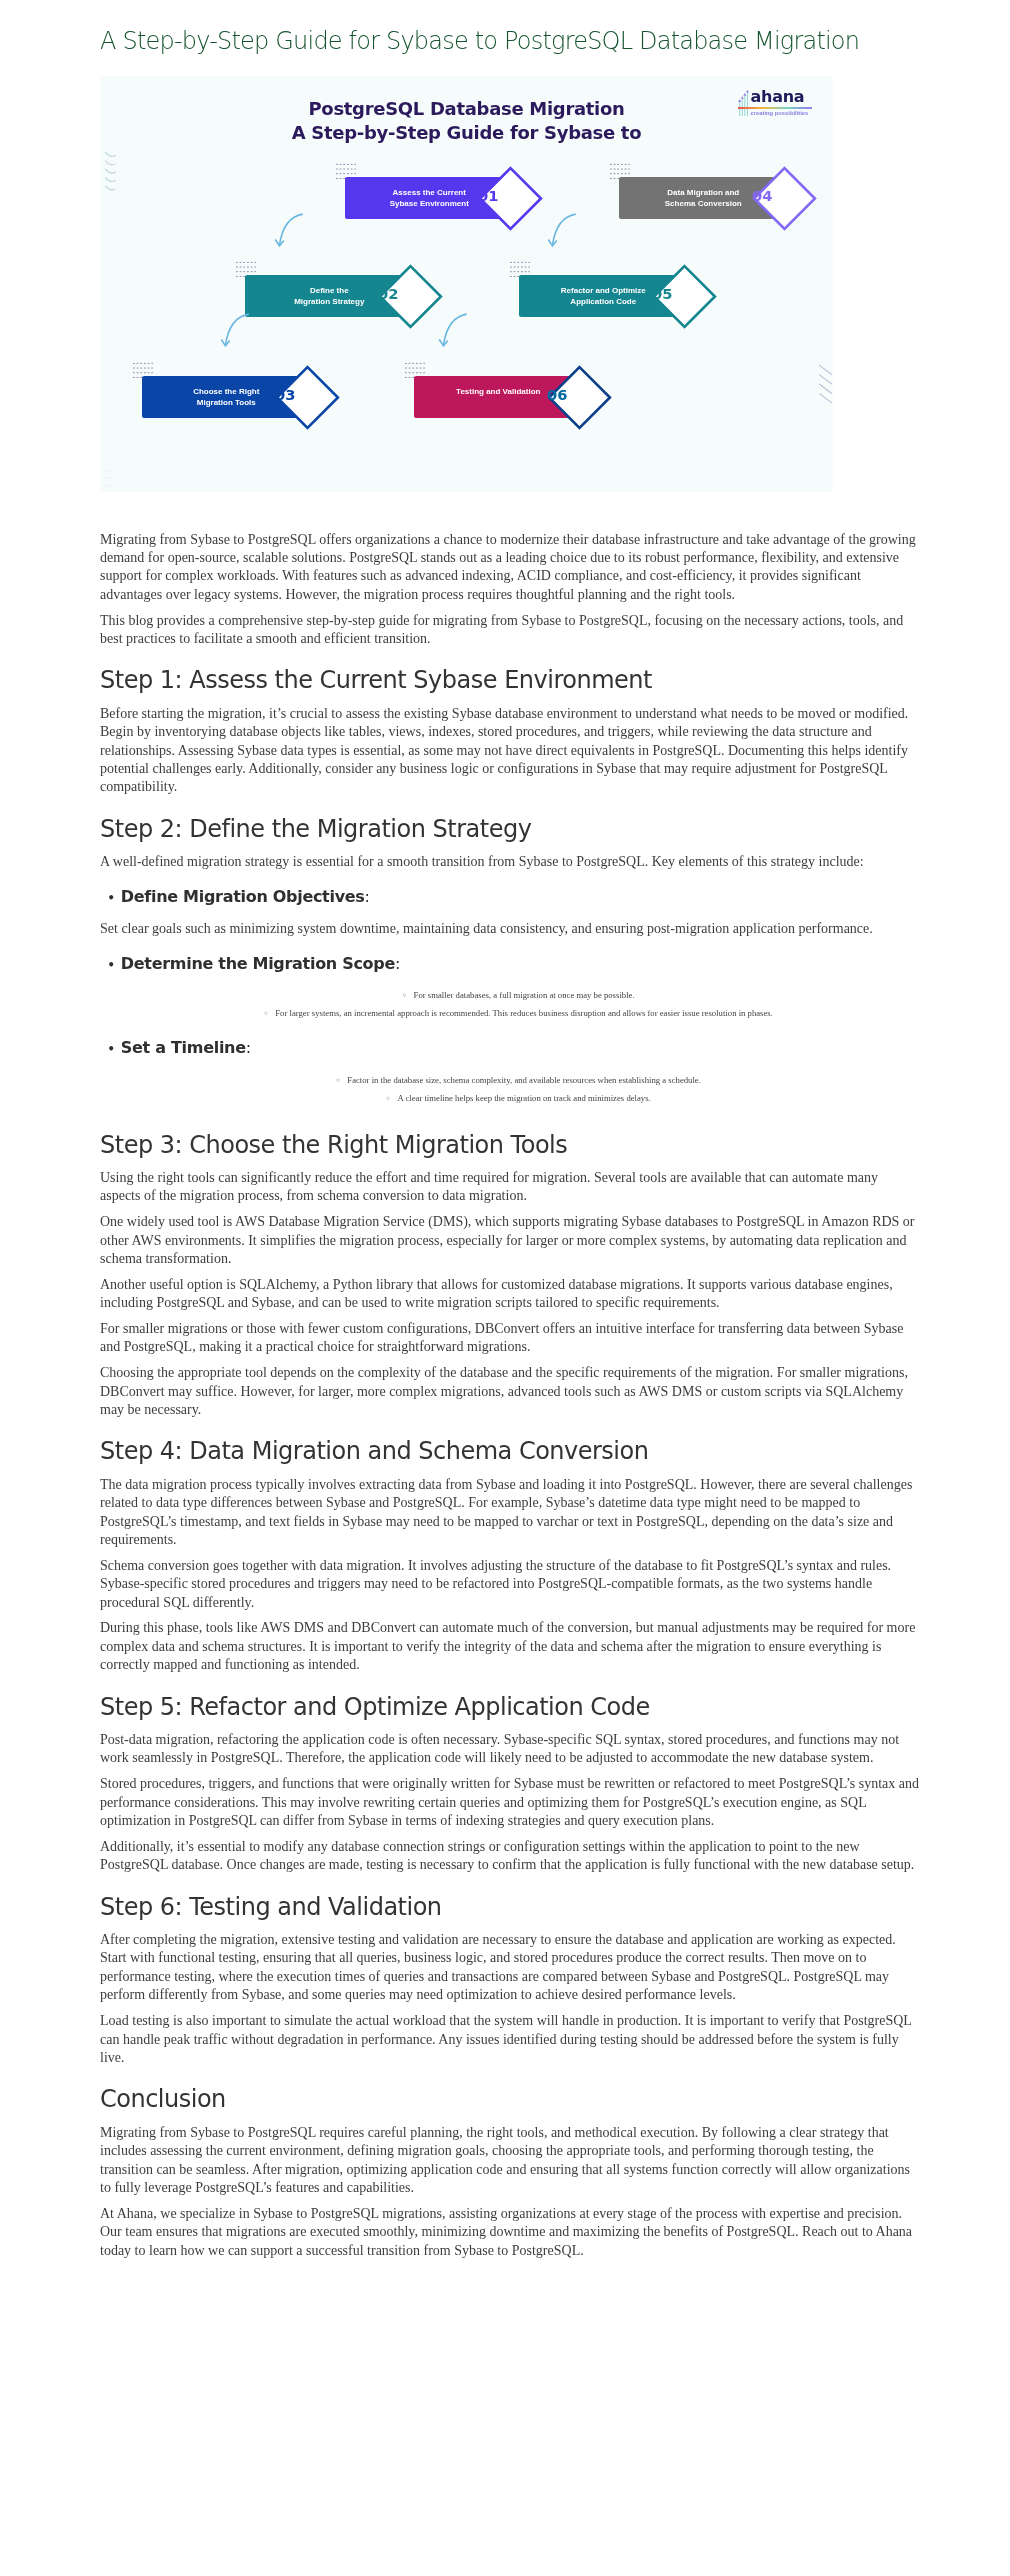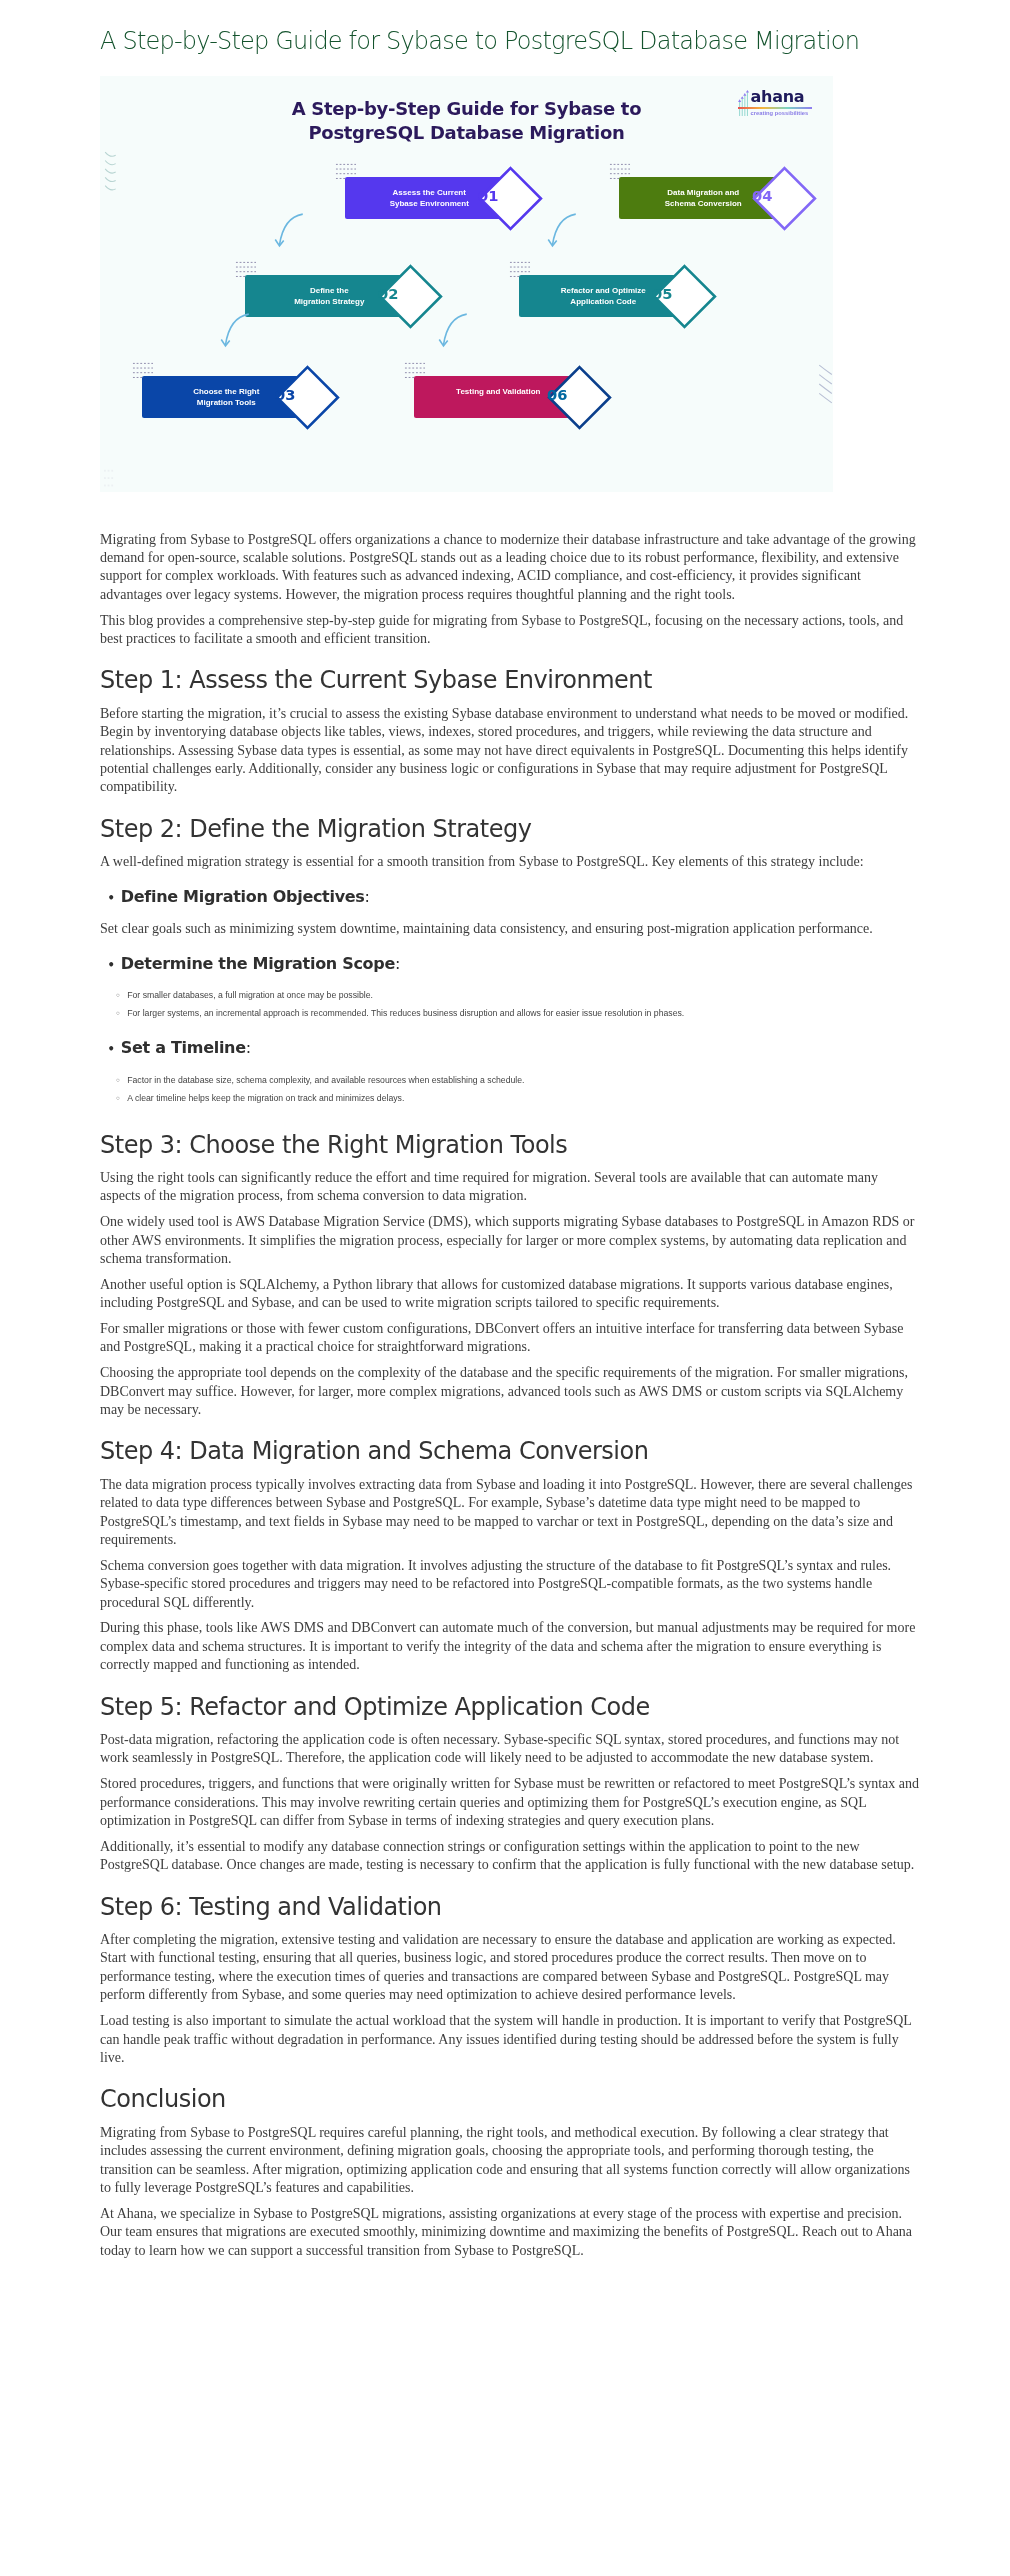--- a/index.html
+++ b/index.html
@@ -156,45 +156,46 @@
     margin: 13.7px 0 9.5px 7.4px;
   }
   .bullet-dot {
     font-size: 11.6px;
     margin-right: 6.3px;
   }
   .bullet-colon { font-weight: normal; }
   ul.sub { list-style: none; margin-left: 16px; margin-bottom: 4.2px; }
   ul.sub li {
     display: flex;
-    font-family: Liberation Sans, sans-serif;
+    font-family: Liberation Serif, serif;
     font-size: 8.7px;
     line-height: 18px;
     color: #444;
+    justify-content: center;
   }
   .circle-bullet {
     font-size: 6.3px;
     margin-right: 7.4px;
     line-height: 18px;
     color: #666;
   }
   .s2-intro { margin-bottom: 0; }
 </style>
 </head>
 <body>
 
 <div class="article">
 
   <h1 class="page-title">A Step-by-Step Guide for Sybase to PostgreSQL Database Migration</h1>
 
   <div class="hero">
 
     <div class="hero-title">
+      <span>PostgreSQL Database Migration</span>
       <span>A Step-by-Step Guide for Sybase to</span>
-      <span>PostgreSQL Database Migration</span>
     </div>
 
     <div class="logo">
       <svg class="logo-bars" viewBox="0 0 22 50">
         <g stroke="#7fd0c8" stroke-width="1.6">
           <line x1="3" y1="50" x2="3" y2="22"></line>
           <line x1="8" y1="50" x2="8" y2="16"></line>
           <line x1="13" y1="50" x2="13" y2="10"></line>
           <line x1="18" y1="50" x2="18" y2="4"></line>
         </g>
@@ -237,21 +238,21 @@
         <span>Sybase Environment</span>
       </div>
       <svg class="step-diamond" viewBox="0 0 124 124">
         <polygon points="62,4 120,62 62,120 4,62" fill="#ffffff" stroke="#5538ee" stroke-width="5"></polygon>
       </svg>
       <div class="step-num" style="color:#5538ee">01</div>
     </div>
 
     <div class="step-card" style="left:519px;top:91px">
       <div class="dots"></div>
-      <div class="step-box" style="background:#4d7c0f">
+      <div class="step-box" style="background:#737373">
         <span>Data Migration and</span>
         <span>Schema Conversion</span>
       </div>
       <svg class="step-diamond" viewBox="0 0 124 124">
         <polygon points="62,4 120,62 62,120 4,62" fill="#ffffff" stroke="#8368f6" stroke-width="5"></polygon>
       </svg>
       <div class="step-num" style="color:#8368f6">04</div>
     </div>
 
     <svg class="arrow" style="left:173px;top:136px" viewBox="0 0 60 70">

